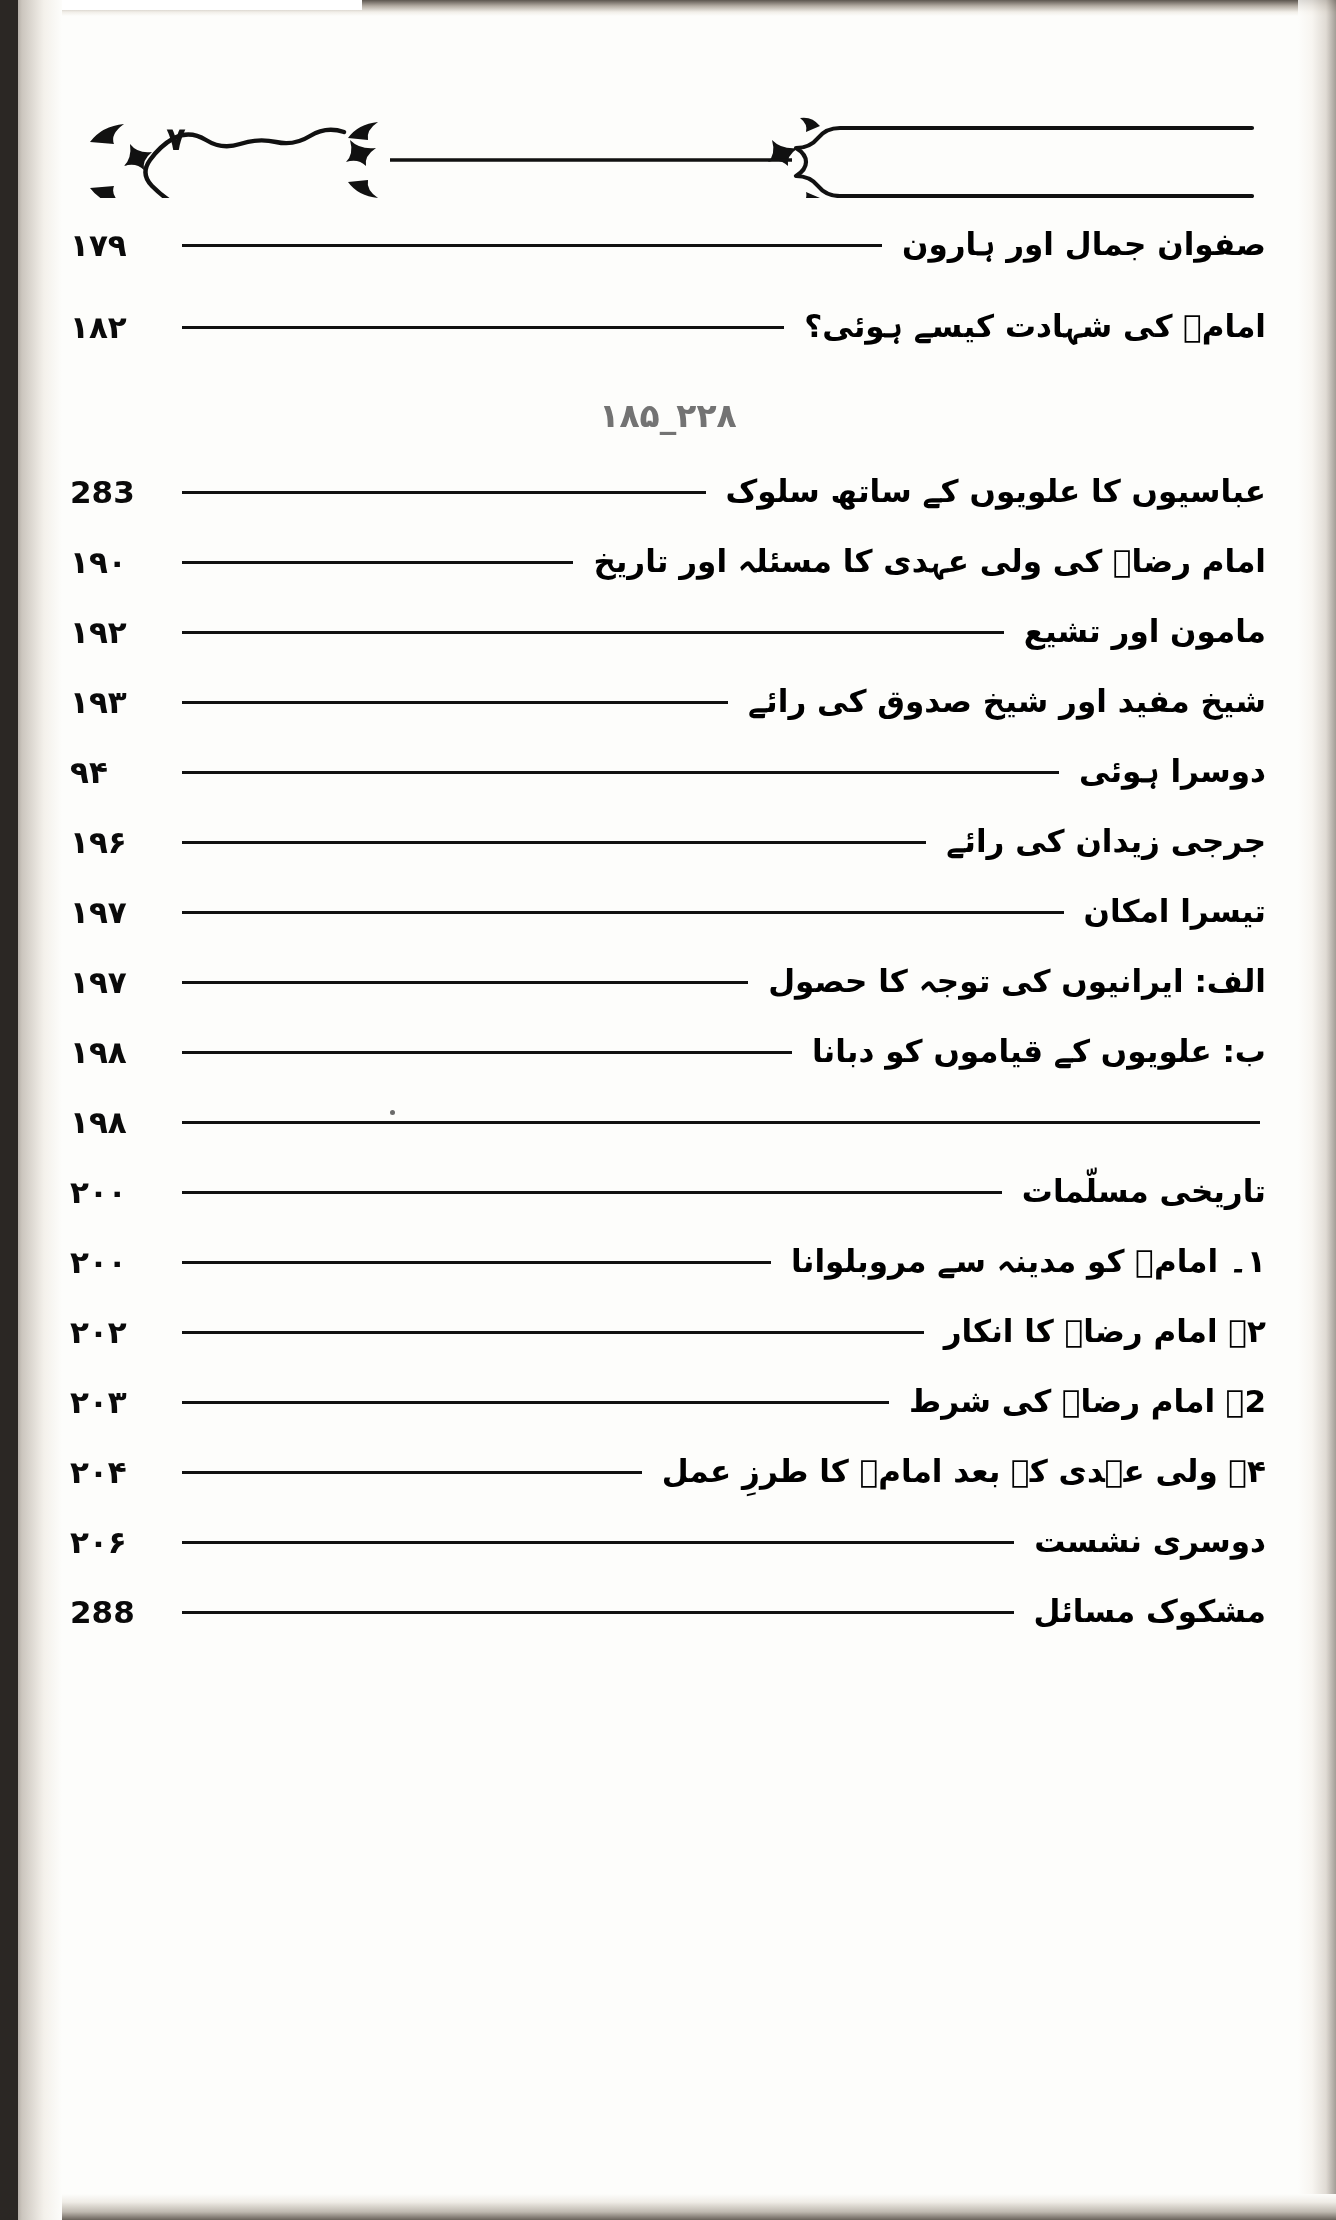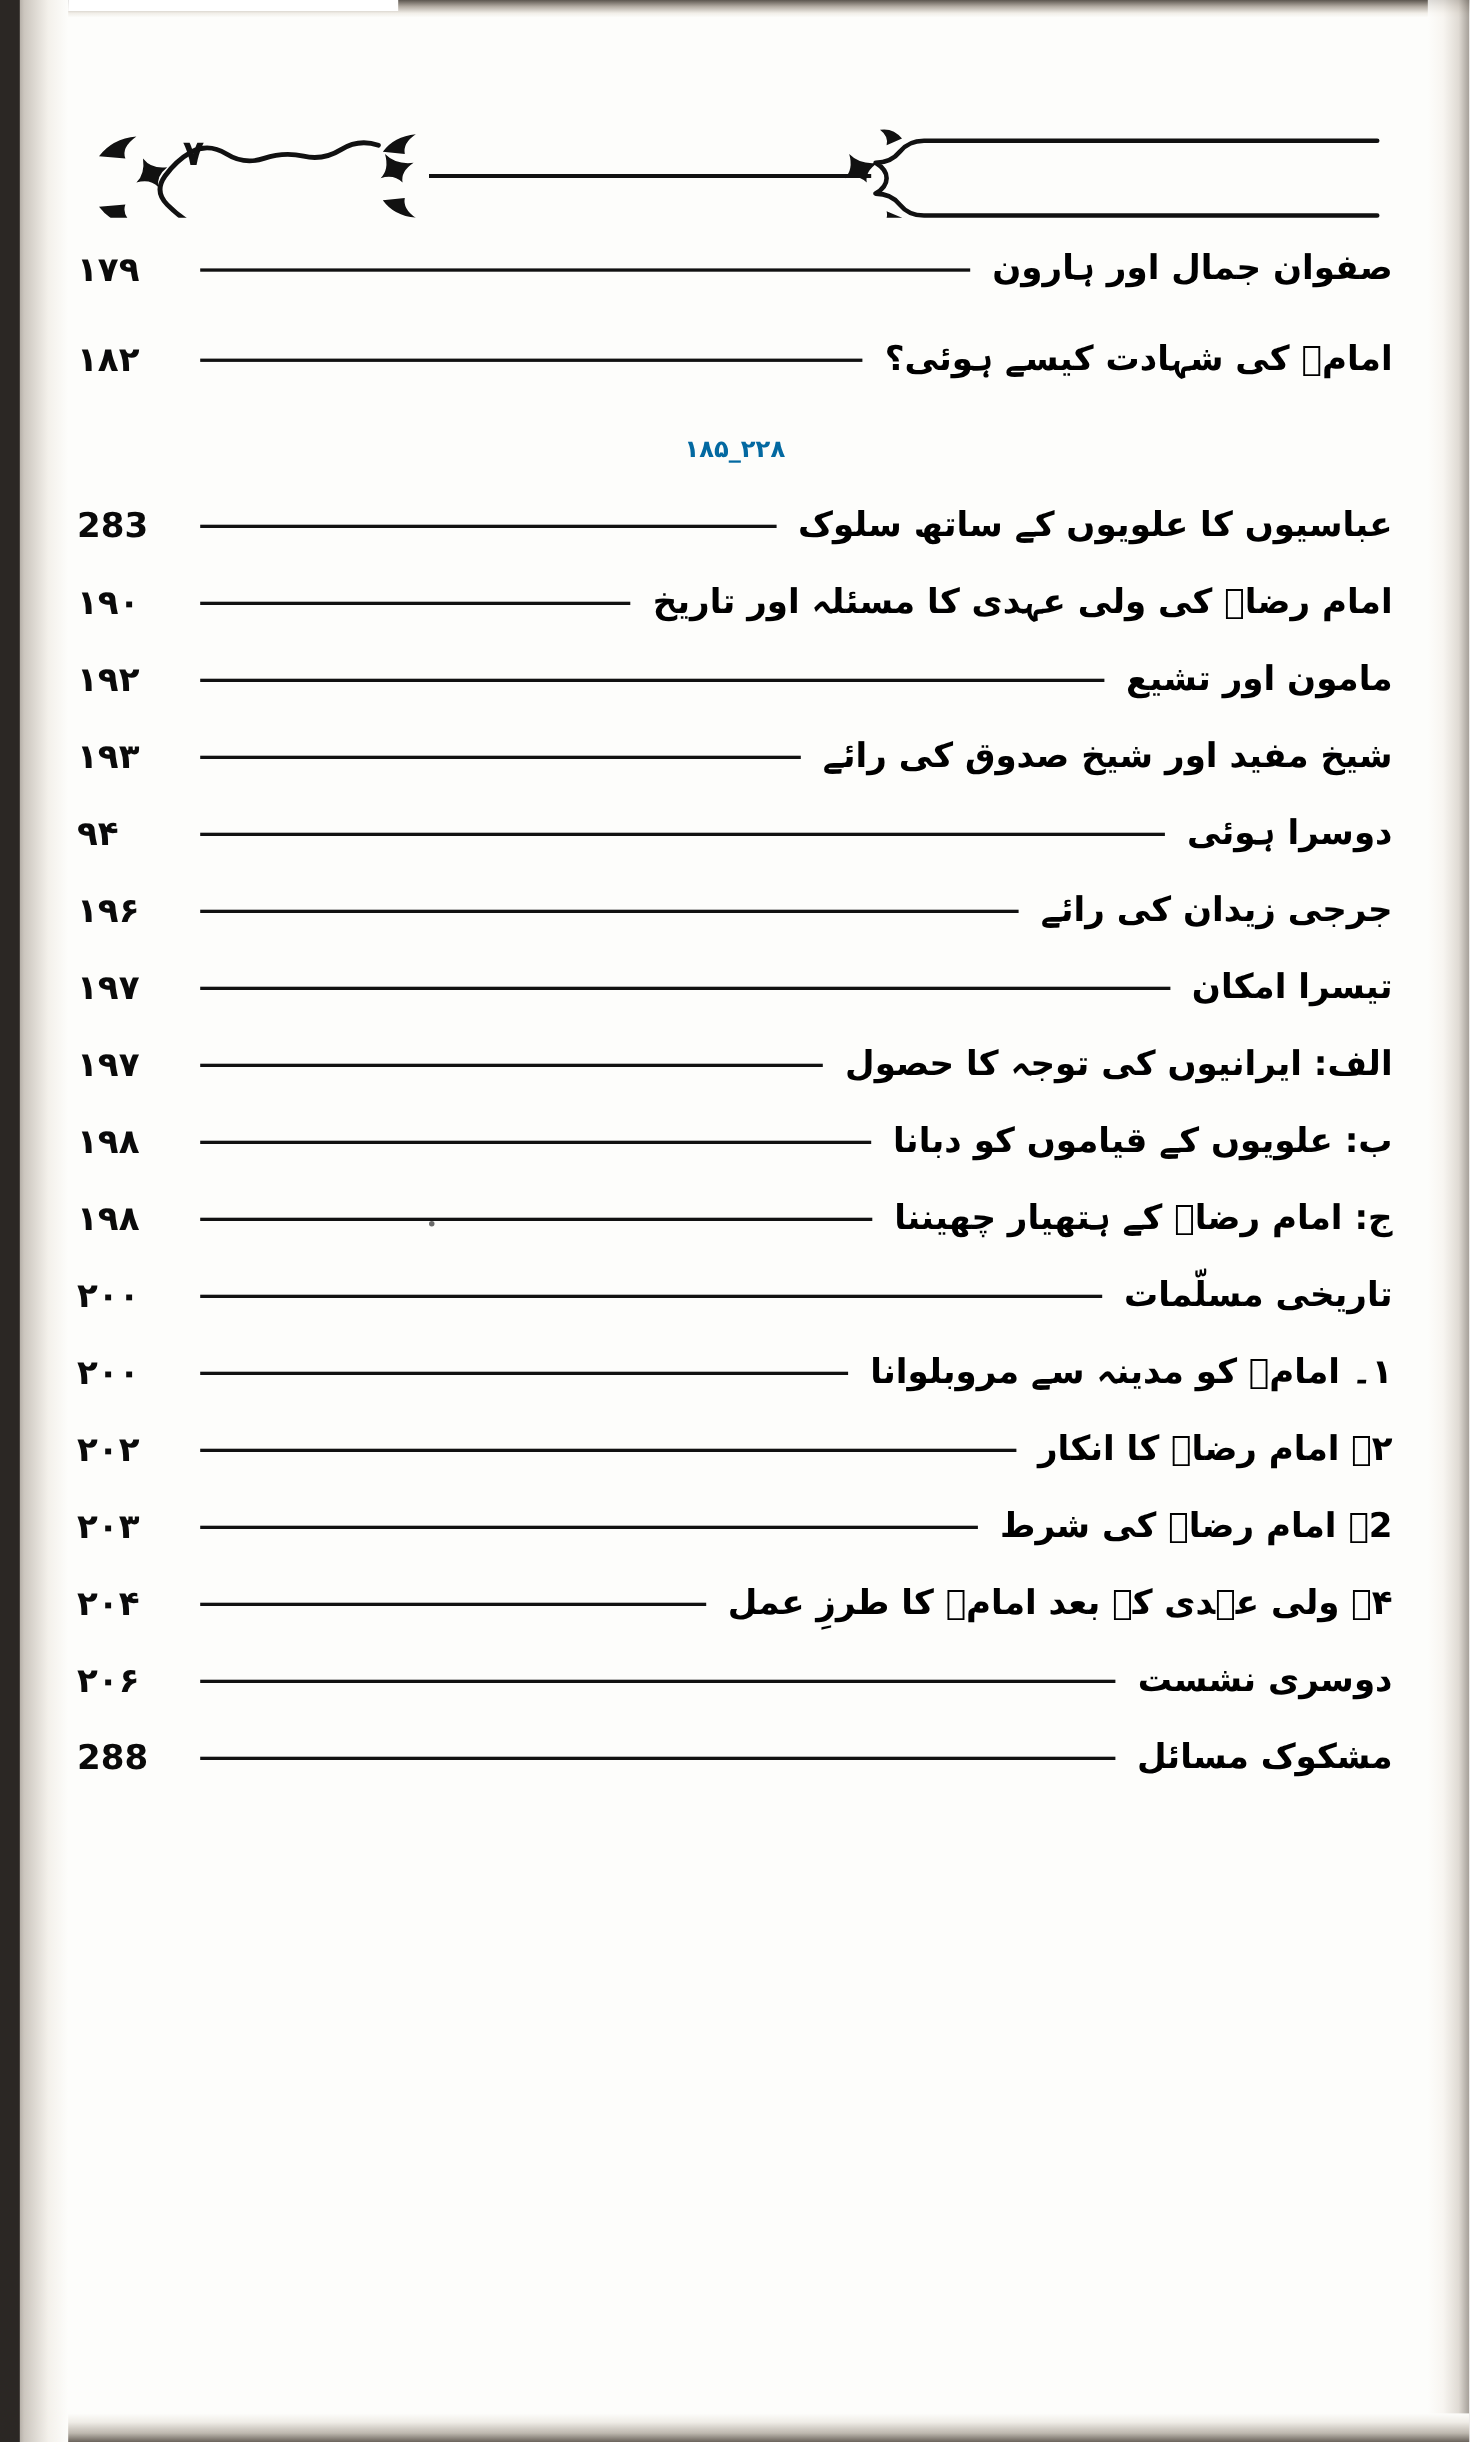--- a/index.html
+++ b/index.html
@@ -159,23 +159,23 @@
   }
   .chapter-heading {
     font-size: 40px;
     font-weight: 700;
     color: #060606;
     line-height: 1.25;
     letter-spacing: -1px;
   }
   .chapter-range {
     margin-top: 26px;
-    font-size: 22px;
-    font-weight: 700;
-    color: #0369a1;
+    font-size: 33px;
+    font-weight: 700;
+    color: #737373;
     letter-spacing: 1px;
     text-align: center;
   }
 
   
   .speck {
     position: absolute;
     width: 5px; height: 5px;
     background: #3a3a3a;
     border-radius: 50%;
@@ -278,21 +278,20 @@
         <span class="toc-title">الف: ایرانیوں کی توجہ کا حصول</span>
         <span class="toc-leader"></span>
         <span class="toc-page">۱۹۷</span>
       </div>
       <div class="toc-row">
         <span class="toc-title">ب: علویوں کے قیاموں کو دبانا</span>
         <span class="toc-leader"></span>
         <span class="toc-page">۱۹۸</span>
       </div>
       <div class="toc-row">
-        <span class="toc-title">ج: امام رضاؑ کے ہتھیار چھیننا</span>
         <span class="toc-leader"></span>
         <span class="toc-page">۱۹۸</span>
       </div>
       <div class="toc-row">
         <span class="toc-title">تاریخی مسلّمات</span>
         <span class="toc-leader"></span>
         <span class="toc-page">۲۰۰</span>
       </div>
       <div class="toc-row">
         <span class="toc-title">۱۔ امامؑ کو مدینہ سے مروبلوانا</span>

